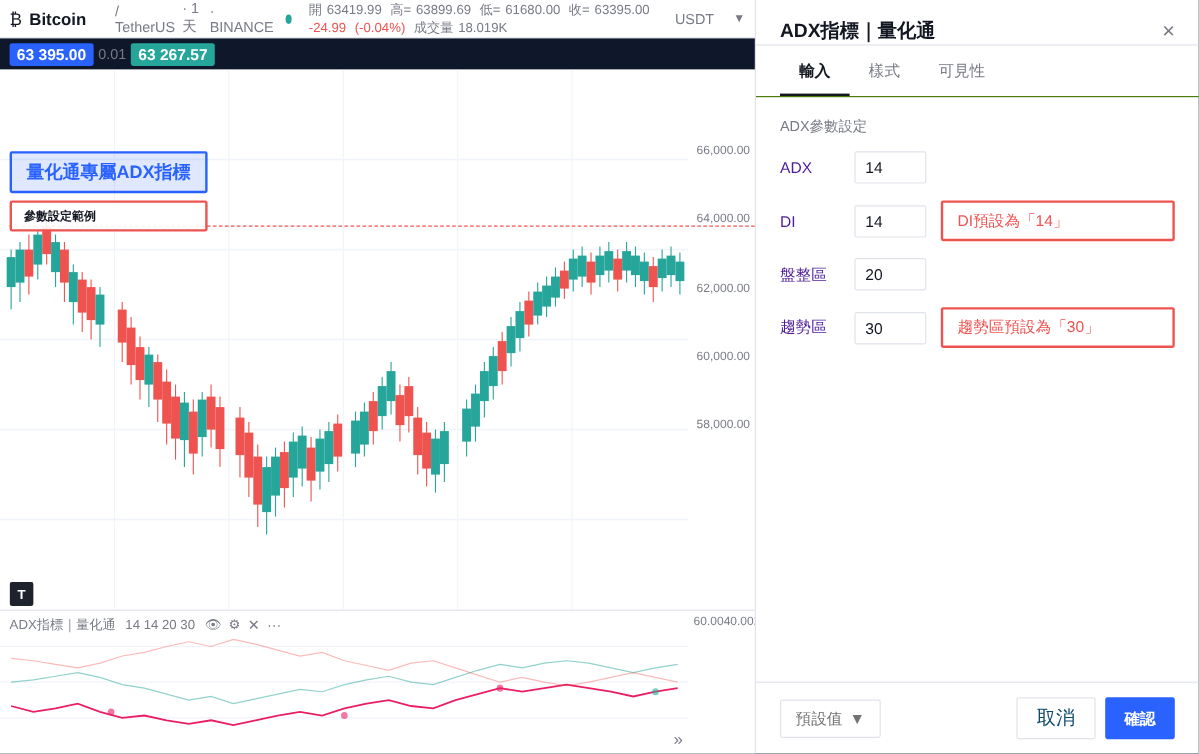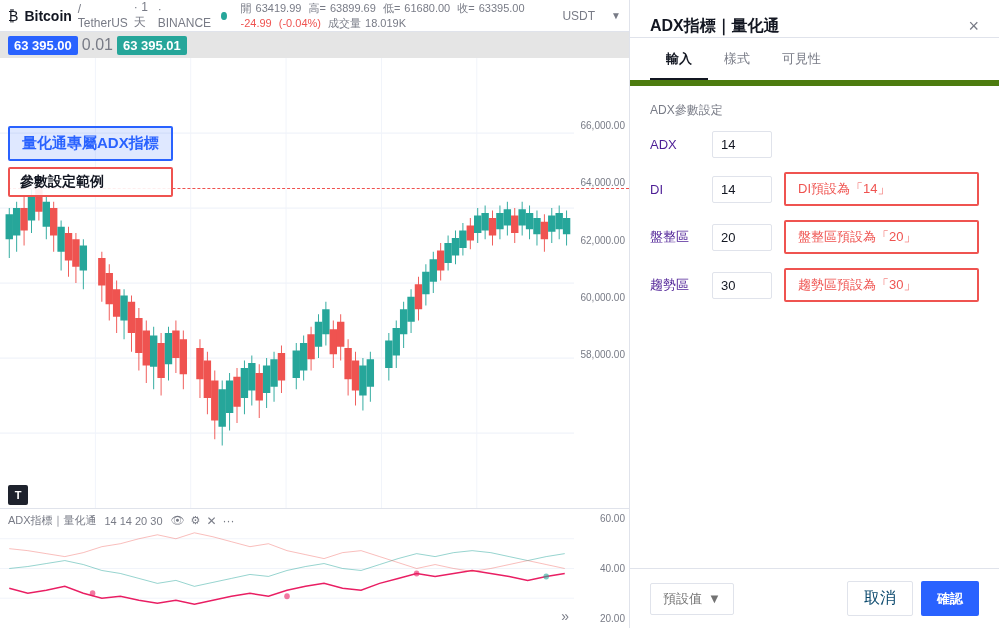--- a/index.html
+++ b/index.html
@@ -11,29 +11,29 @@
     .chart-area { flex: 1; background: #ffffff; display: flex; flex-direction: column; position: relative; }
 
     
     .top-bar { display: flex; align-items: center; padding: 4px 8px; background: #ffffff; border-bottom: 1px solid #e0e3eb; font-size: 12px; color: #131722; gap: 6px; height: 32px; }
     .top-bar .symbol { font-weight: 600; font-size: 14px; color: #131722; }
     .top-bar .dot-green { width: 8px; height: 8px; border-radius: 50%; background: #26a69a; display: inline-block; margin-left: 4px; }
     .top-bar .ohlcv { font-size: 11px; color: #787b86; margin-left: 8px; }
     .top-bar .ohlcv span { margin-right: 4px; }
     .top-bar .change-neg { color: #ef5350; }
 
-    .price-row { display: flex; align-items: center; padding: 2px 8px; background: #e5e5e5; gap: 4px; height: 26px; }
+    .price-row { display: flex; align-items: center; padding: 2px 8px; background: #0f172a; gap: 4px; height: 26px; }
     .price-box { background: #2962ff; color: #fff; font-size: 13px; font-weight: 600; padding: 2px 6px; border-radius: 2px; }
-    .price-change { font-size: 16px; color: #787b86; }
+    .price-change { font-size: 12px; color: #787b86; }
     .price-ask { background: #26a69a; color: #fff; font-size: 13px; font-weight: 600; padding: 2px 6px; border-radius: 2px; }
 
     
     .annotation-area { position: absolute; top: 68px; left: 8px; z-index: 10; }
     .annotation-box-main { background: rgba(41,98,255,0.15); border: 2px solid #2962ff; color: #2962ff; font-size: 15px; font-weight: bold; padding: 6px 12px; border-radius: 2px; margin-bottom: 6px; }
-    .annotation-box-sub { background: rgba(255,255,255,0.9); border: 2px solid #ef5350; color: #131722; font-size: 14px; font-weight: bold; padding: 4px 10px; border-radius: 2px; }
+    .annotation-box-sub { background: rgba(255,255,255,0.9); border: 2px solid #ef5350; color: #131722; font-size: 10px; font-weight: bold; padding: 4px 10px; border-radius: 2px; }
 
     
     .dashed-line { position: absolute; top: 130px; left: 8px; right: 0; border-top: 1px dashed #ef5350; z-index: 5; }
 
     
     .candle-chart { flex: 1; position: relative; background: #ffffff; overflow: hidden; }
 
     
     .adx-panel { height: 120px; background: #ffffff; border-top: 1px solid #e0e3eb; position: relative; overflow: hidden; }
     .adx-panel-label { position: absolute; top: 4px; left: 8px; font-size: 11px; color: #787b86; z-index: 10; display: flex; align-items: center; gap: 8px; }
@@ -42,21 +42,21 @@
     
     .bottom-axis { height: 24px; background: #ffffff; border-top: 1px solid #e0e3eb; display: flex; align-items: center; padding: 0 8px; }
     .month-labels { display: flex; width: 100%; justify-content: space-around; font-size: 11px; color: #787b86; }
 
     
     .right-panel { width: 370px; background: #ffffff; border-left: 1px solid #e0e3eb; display: flex; flex-direction: column; }
     .panel-header { display: flex; align-items: center; justify-content: space-between; padding: 16px 20px 0 20px; border-bottom: 1px solid #e0e3eb; }
     .panel-title { font-size: 16px; font-weight: 600; color: #131722; }
     .panel-close { font-size: 18px; color: #787b86; cursor: pointer; background: none; border: none; }
 
-    .panel-tabs { display: flex; padding: 0 20px; border-bottom: 6px solid #4d7c0f; margin-top: 0; }
+    .panel-tabs { display: flex; padding: 0 20px; border-bottom: 1px solid #4d7c0f; margin-top: 0; }
     .panel-tab { padding: 12px 16px 10px 16px; font-size: 13px; color: #787b86; cursor: pointer; border-bottom: 2px solid transparent; }
     .panel-tab.active { color: #131722; border-bottom: 2px solid #131722; font-weight: 600; }
 
     .panel-body { padding: 16px 20px; flex: 1; overflow-y: auto; }
     .section-label { font-size: 12px; color: #787b86; margin-bottom: 12px; }
 
     .param-row { display: flex; align-items: center; margin-bottom: 14px; gap: 12px; }
     .param-label { width: 50px; font-size: 13px; color: #4c1d95; }
     .param-input { width: 60px; border: 1px solid #e0e3eb; border-radius: 2px; padding: 5px 8px; font-size: 13px; color: #131722; background: #fff; }
     .param-annotation { flex: 1; border: 2px solid #ef5350; padding: 6px 12px; font-size: 13px; color: #ef5350; border-radius: 2px; font-weight: 500; }
@@ -82,21 +82,21 @@
 </head>
 <body>
 
 <div class="main-container">
 
   <div class="chart-area">
 
     <div class="top-bar">
       <span style="font-size:14px;">₿</span>
       <span class="symbol">Bitcoin</span>
-      <span style="font-size:12px;color:#787b86;">/ TetherUS</span>
+      <span style="font-size:12px;color:#787b86;margin-left:18px;">/ TetherUS</span>
       <span style="font-size:12px;color:#787b86;">· 1天</span>
       <span style="font-size:12px;color:#787b86;">· BINANCE</span>
       <span class="dot-green"></span>
       <span class="ohlcv">
         <span>開</span><span>63419.99</span>
         <span>高=</span><span>63899.69</span>
         <span>低=</span><span>61680.00</span>
         <span>收=</span><span>63395.00</span>
         <span class="change-neg">-24.99</span>
         <span class="change-neg">(-0.04%)</span>
@@ -105,21 +105,21 @@
 
       <span style="margin-left:auto;font-size:12px;color:#787b86;display:flex;align-items:center;gap:16px;">
         <span>USDT</span>
         <span style="font-size:10px;">▼</span>
       </span>
     </div>
 
     <div class="price-row">
       <span class="price-box">63 395.00</span>
       <span class="price-change">0.01</span>
-      <span class="price-ask">63 395.01</span>
+      <span class="price-ask">63 267.57</span>
     </div>
 
     <div class="candle-chart" style="flex:1;position:relative;">
 
       <div class="annotation-area">
         <div class="annotation-box-main">量化通專屬ADX指標</div>
         <div class="annotation-box-sub">參數設定範例</div>
       </div>
 
       <div class="dashed-line"></div>
@@ -335,21 +335,21 @@
 
         <polyline points="10,60 30,58 50,55 70,52 90,56 110,62 130,65 150,70 170,75 190,72 210,78 230,74 250,70 270,66 290,68 310,62 330,58 350,55 370,60 390,62 410,56 430,50 450,45 470,48 490,44 510,42 530,44 550,48 570,52 590,48 610,45" fill="none" stroke="#26a69a" stroke-width="1" opacity="0.5"></polyline>
         <polyline points="10,40 30,42 50,45 70,48 90,44 110,38 130,35 150,30 170,26 190,30 210,24 230,28 250,33 270,38 290,35 310,42 330,46 350,50 370,44 390,42 410,48 430,54 450,60 470,56 490,60 510,63 530,60 550,56 570,52 590,56 610,60" fill="none" stroke="#ef5350" stroke-width="1" opacity="0.4"></polyline>
 
         <circle cx="100" cy="85" r="3" fill="#e91e63" opacity="0.6"></circle>
         <circle cx="310" cy="88" r="3" fill="#e91e63" opacity="0.6"></circle>
         <circle cx="450" cy="65" r="3" fill="#e91e63" opacity="0.6"></circle>
         <circle cx="590" cy="68" r="3" fill="#26a69a" opacity="0.6"></circle>
       </svg>
 
-      <div style="position:absolute;right:0;top:0;bottom:0;width:55px;font-size:10px;color:#787b86;display:flex;flex-direction:column;justify-content:space-between;padding:4px 4px;text-align:right;">
+      <div style="position:absolute;right:0;top:0;bottom:0;width:55px;font-size:10px;color:#787b86;display:flex;justify-content:space-between;padding:4px 4px;text-align:right;">
         <span>60.00</span>
         <span>40.00</span>
         <span>20.00</span>
       </div>
 
       <div style="position:absolute;bottom:4px;right:60px;font-size:14px;color:#787b86;cursor:pointer;">»</div>
     </div>
 
 
   </div>
@@ -376,21 +376,20 @@
 
       <div class="param-row">
         <span class="param-label">DI</span>
         <input class="param-input" type="text" value="14" style="">
         <div class="param-annotation">DI預設為「14」</div>
       </div>
 
       <div class="param-row">
         <span class="param-label">盤整區</span>
         <input class="param-input" type="text" value="20" style="">
-        <div class="param-annotation">盤整區預設為「20」</div>
       </div>
 
       <div class="param-row">
         <span class="param-label">趨勢區</span>
         <input class="param-input" type="text" value="30" style="">
         <div class="param-annotation">趨勢區預設為「30」</div>
       </div>
     </div>
 
     <div class="panel-footer">

